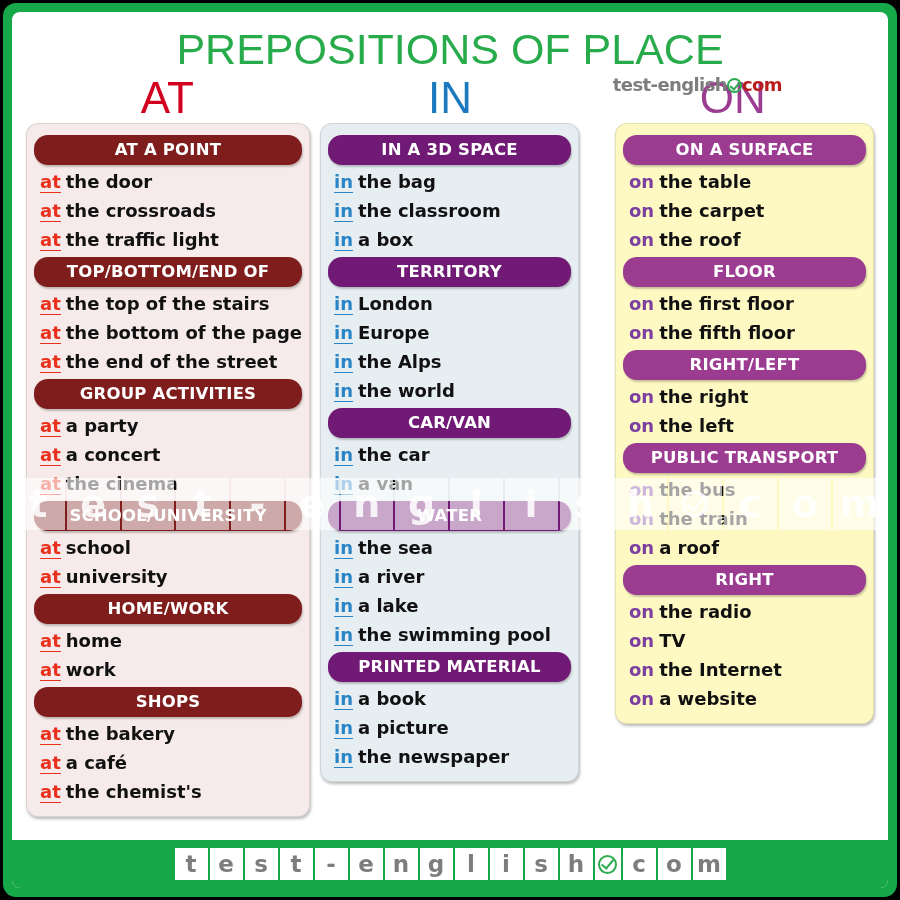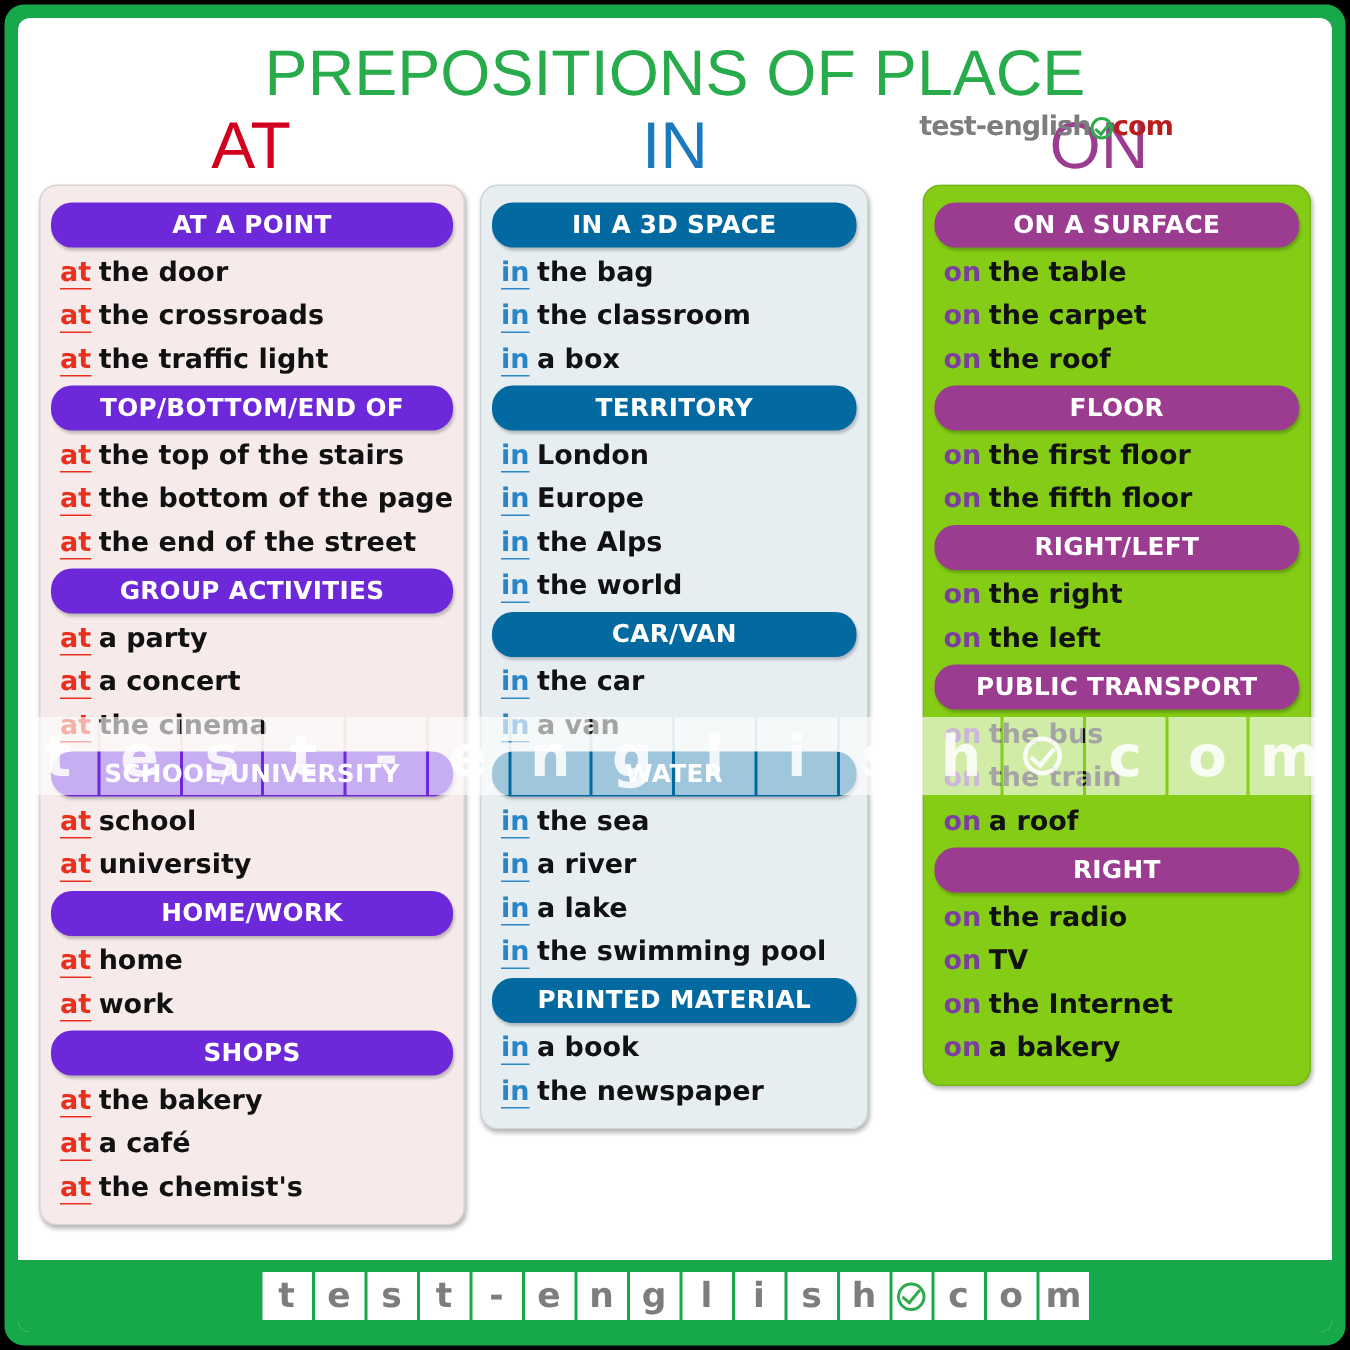--- a/index.html
+++ b/index.html
@@ -115,38 +115,38 @@
   }
   .card {
     flex: 1;
     border-radius: 12px;
     padding: 8px 7px 10px 7px;
     box-shadow: 1px 2px 3px rgba(0,0,0,0.28);
     border: 1px solid rgba(0,0,0,0.10);
   }
   .card.at { background: #f6eaea; }
   .card.in { background: #e7eef2; }
-  .card.on { background: #84cc16; margin-left: 26px; }
+  .card.on { background: #fef9c3; margin-left: 26px; }
 
   .pill {
     border-radius: 14px;
     color: #ffffff;
     text-align: center;
     font-family: "DejaVu Sans", sans-serif;
     font-size: 16.5px;
     font-weight: bold;
     letter-spacing: 0.2px;
     padding: 5px 6px 6px 6px;
     margin: 3px 0 2px 0;
     box-shadow: 1px 2px 2px rgba(0,0,0,0.22);
     white-space: nowrap;
     overflow: hidden;
   }
-  .card.at .pill { background: #6d28d9; }
-  .card.in .pill { background: #0369a1; }
+  .card.at .pill { background: #7f1d1d; }
+  .card.in .pill { background: #701a75; }
   .card.on .pill { background: #9b3c91; }
 
   .entry {
     font-family: "DejaVu Sans", sans-serif;
     font-size: 18px;
     font-weight: bold;
     color: #111111;
     line-height: 1;
     padding: 6px 0 5px 6px;
     white-space: nowrap;
@@ -312,20 +312,21 @@
             <div class="pill">CAR/VAN</div>
             <div class="entry"><span class="prep">in</span><span>the car</span></div>
             <div class="entry"><span class="prep">in</span><span>a van</span></div>
             <div class="pill">WATER</div>
             <div class="entry"><span class="prep">in</span><span>the sea</span></div>
             <div class="entry"><span class="prep">in</span><span>a river</span></div>
             <div class="entry"><span class="prep">in</span><span>a lake</span></div>
             <div class="entry"><span class="prep">in</span><span>the swimming pool</span></div>
             <div class="pill">PRINTED MATERIAL</div>
             <div class="entry"><span class="prep">in</span><span>a book</span></div>
+            <div class="entry"><span class="prep">in</span><span>a picture</span></div>
             <div class="entry"><span class="prep">in</span><span>the newspaper</span></div>
           </div>
           <div class="card on">
             <div class="pill">ON A SURFACE</div>
             <div class="entry"><span class="prep">on</span><span>the table</span></div>
             <div class="entry"><span class="prep">on</span><span>the carpet</span></div>
             <div class="entry"><span class="prep">on</span><span>the roof</span></div>
             <div class="pill">FLOOR</div>
             <div class="entry"><span class="prep">on</span><span>the first floor</span></div>
             <div class="entry"><span class="prep">on</span><span>the fifth floor</span></div>
@@ -333,21 +334,21 @@
             <div class="entry"><span class="prep">on</span><span>the right</span></div>
             <div class="entry"><span class="prep">on</span><span>the left</span></div>
             <div class="pill">PUBLIC TRANSPORT</div>
             <div class="entry"><span class="prep">on</span><span>the bus</span></div>
             <div class="entry"><span class="prep">on</span><span>the train</span></div>
             <div class="entry"><span class="prep">on</span><span>a roof</span></div>
             <div class="pill">RIGHT</div>
             <div class="entry"><span class="prep">on</span><span>the radio</span></div>
             <div class="entry"><span class="prep">on</span><span>TV</span></div>
             <div class="entry"><span class="prep">on</span><span>the Internet</span></div>
-            <div class="entry"><span class="prep">on</span><span>a bakery</span></div>
+            <div class="entry"><span class="prep">on</span><span>a website</span></div>
           </div>
         </div>
 
       <div class="watermark" id="watermark-host">
           <div class="wm-cell">t</div>
           <div class="wm-cell">e</div>
           <div class="wm-cell">s</div>
           <div class="wm-cell">t</div>
           <div class="wm-cell">-</div>
           <div class="wm-cell">e</div>

